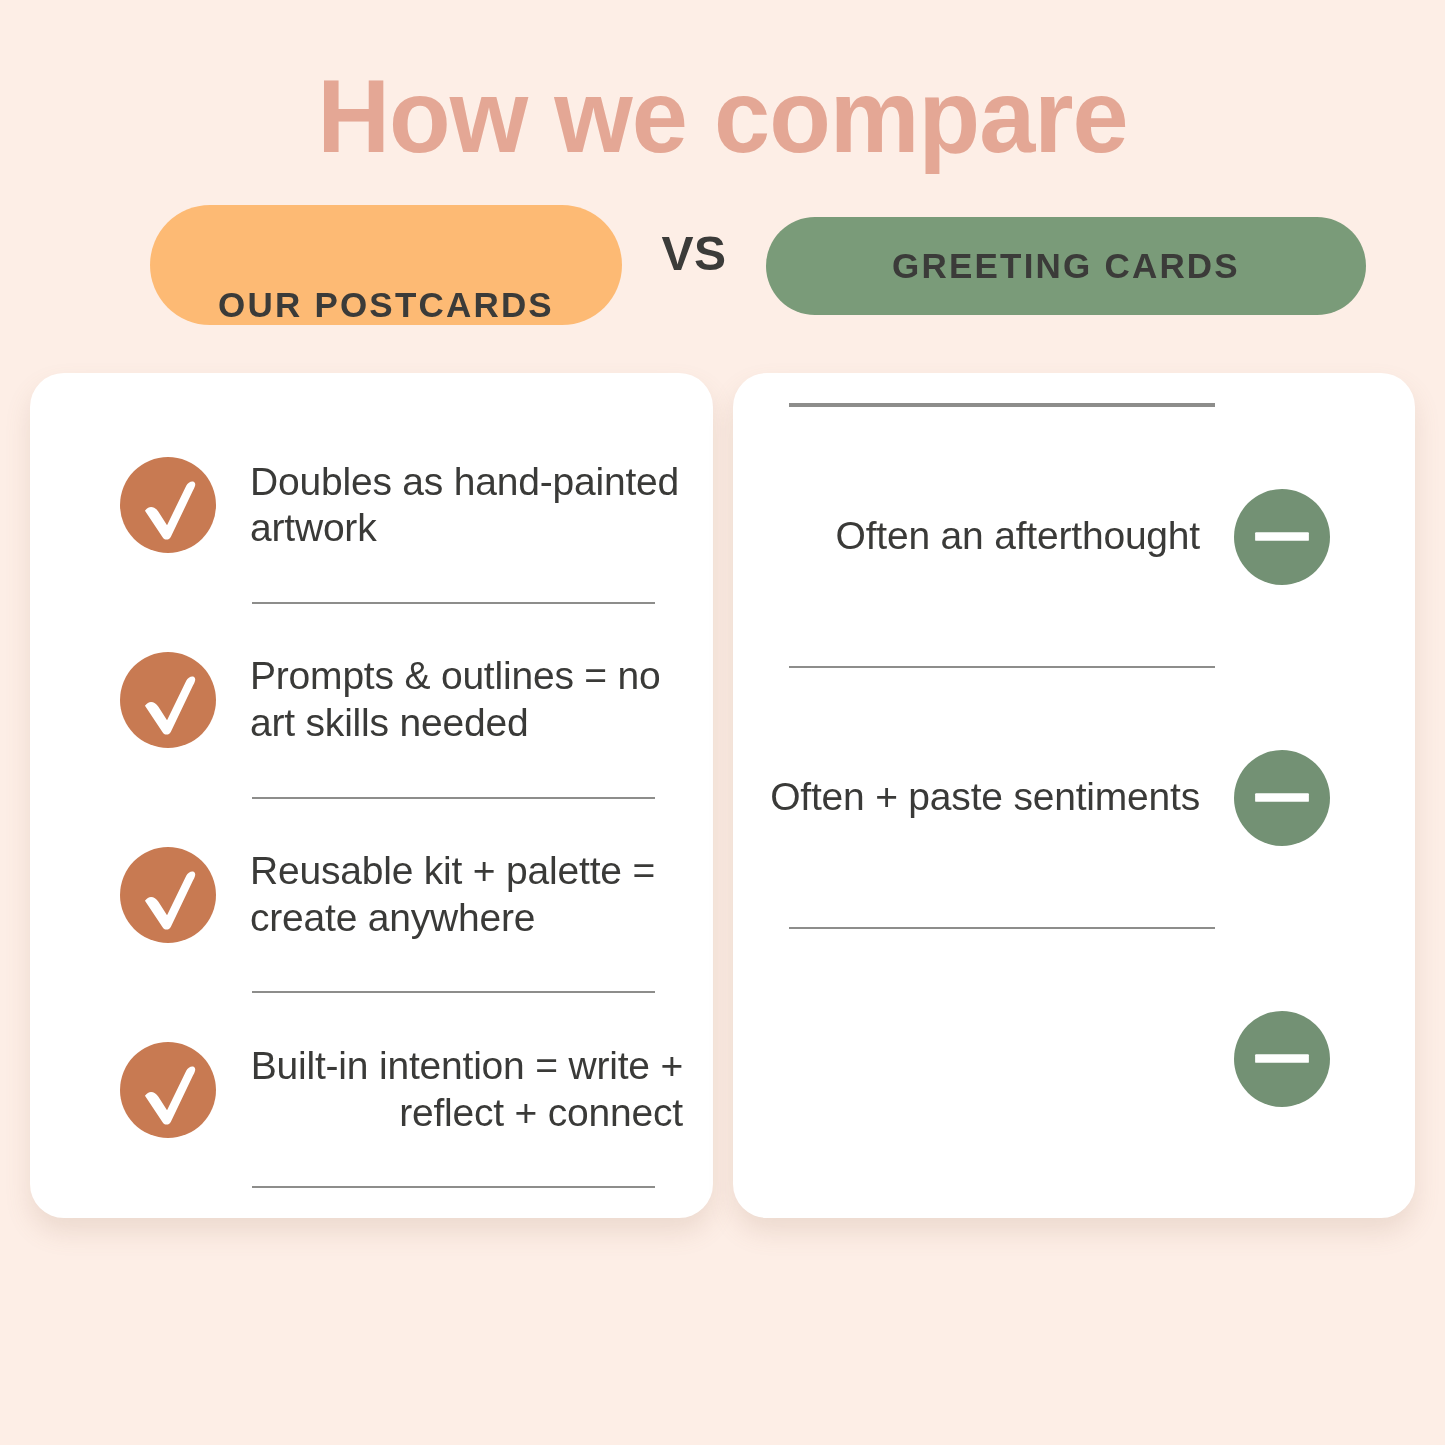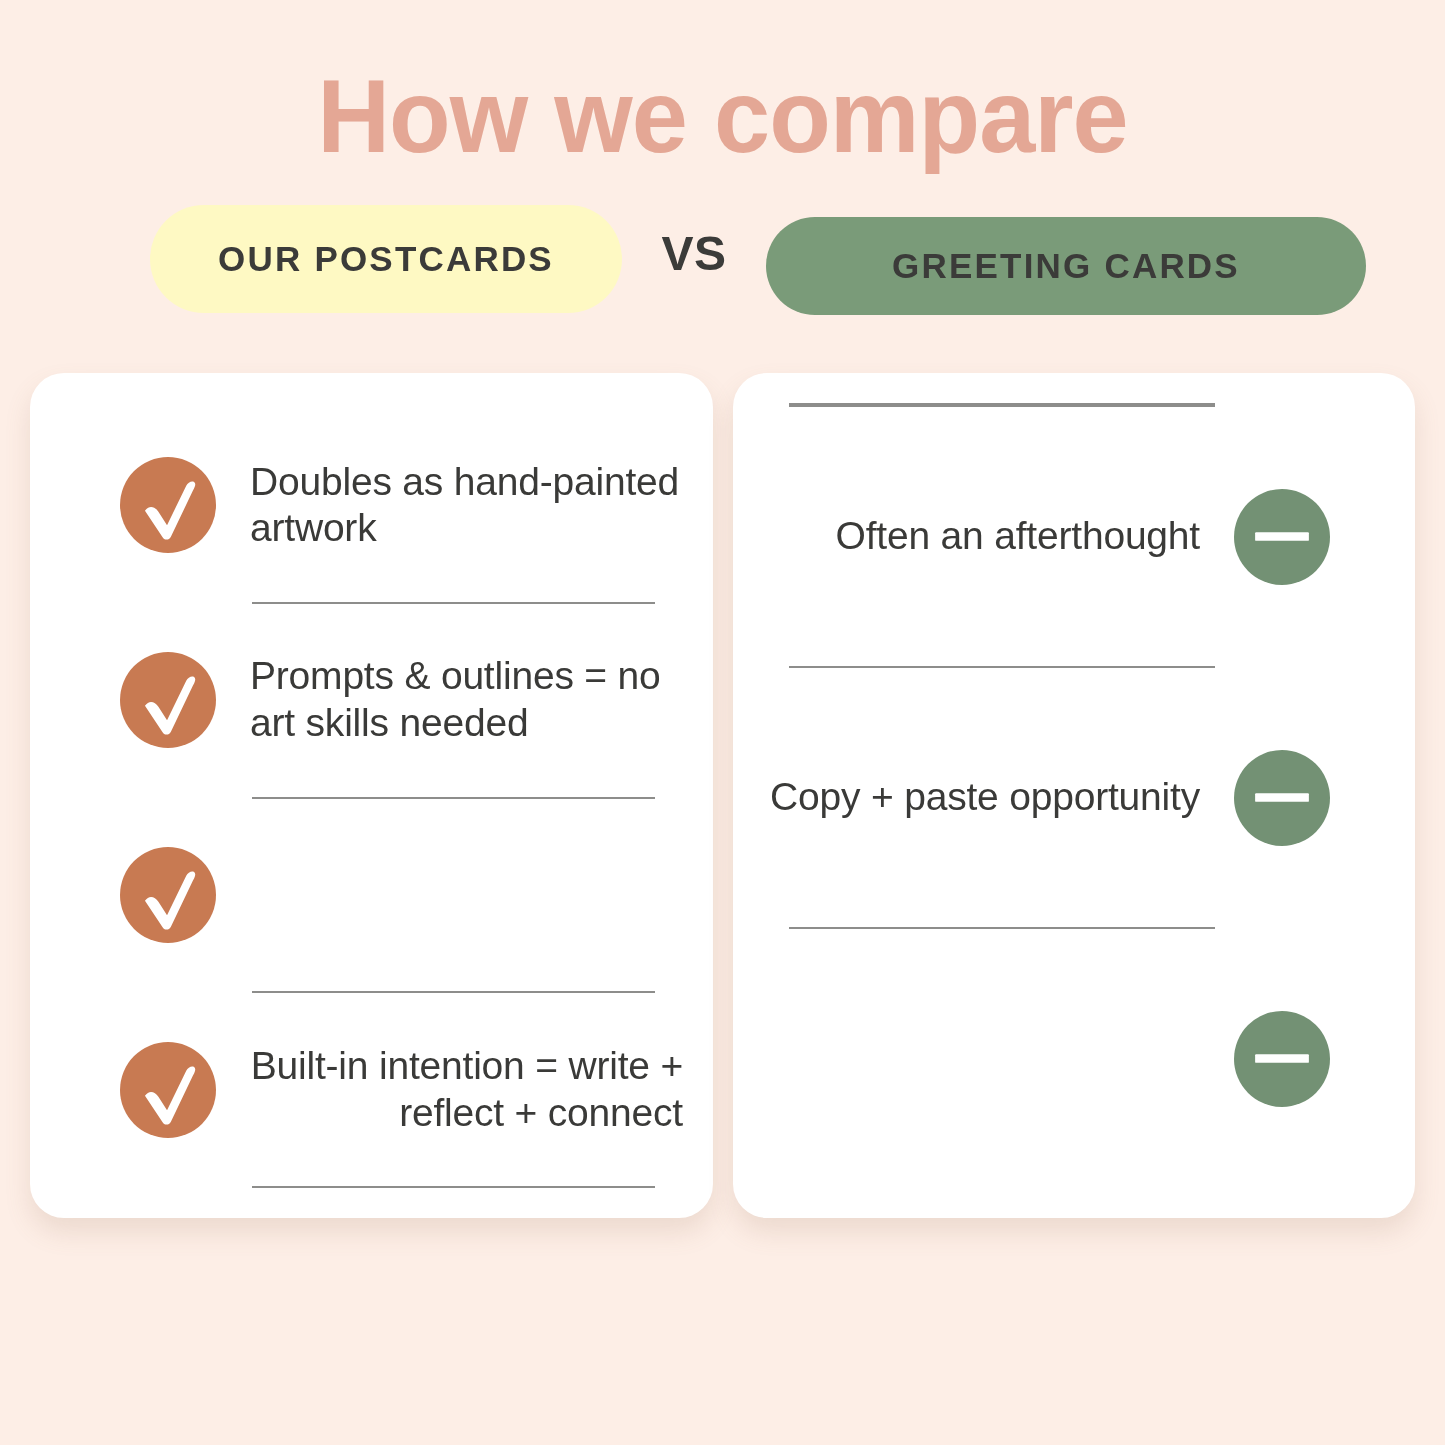--- a/index.html
+++ b/index.html
@@ -50,22 +50,23 @@
     color: #3b3b39;
     font-weight: 700;
     letter-spacing: 2.2px;
     font-size: 35px;
     box-sizing: border-box;
   }
   #pill-our-postcards {
     left: 150px;
     top: 5px;
     width: 472px;
-    height: 108px;
-    background: #fef9c3;
+    height: 120px;
+    background: #fdba74;
+    align-items: flex-end;
   }
   #pill-greeting-cards {
     left: 766px;
     top: 17px;
     width: 600px;
     height: 98px;
     background: #7a9b79;
   }
   #vs-label {
     position: absolute;
@@ -217,20 +218,21 @@
     </div>
 
     <div class="divider"></div>
 
     <div class="row row-pros">
       <span class="badge badge-check">
         <svg viewBox="0 0 100 100" aria-hidden="true">
           <path d="M26 56 C30 50 36 51 40 57 L49 71 L69 30 C71 26 76 24 78 27 C79 29 78 31 76 35 L53 83 C51 87 46 87 44 83 Z" fill="#ffffff"></path>
         </svg>
       </span>
+      <span class="item-text text-pros">Reusable kit + palette = create anywhere</span>
     </div>
 
     <div class="divider"></div>
 
     <div class="row row-pros">
       <span class="badge badge-check">
         <svg viewBox="0 0 100 100" aria-hidden="true">
           <path d="M26 56 C30 50 36 51 40 57 L49 71 L69 30 C71 26 76 24 78 27 C79 29 78 31 76 35 L53 83 C51 87 46 87 44 83 Z" fill="#ffffff"></path>
         </svg>
       </span>
@@ -257,21 +259,21 @@
       <span class="badge badge-minus">
         <svg viewBox="0 0 100 100" aria-hidden="true">
           <rect x="22" y="45" width="56" height="9" rx="1" fill="#ffffff"></rect>
         </svg>
       </span>
     </div>
 
     <div class="divider"></div>
 
     <div class="row row-cons">
-      <span class="item-text text-cons align-right">Copy + paste opportunity</span>
+      <span class="item-text text-cons align-right">Often + paste sentiments</span>
       <span class="badge badge-minus">
         <svg viewBox="0 0 100 100" aria-hidden="true">
           <rect x="22" y="45" width="56" height="9" rx="1" fill="#ffffff"></rect>
         </svg>
       </span>
     </div>
 
     <div class="divider"></div>
 
     <div class="row row-cons">

